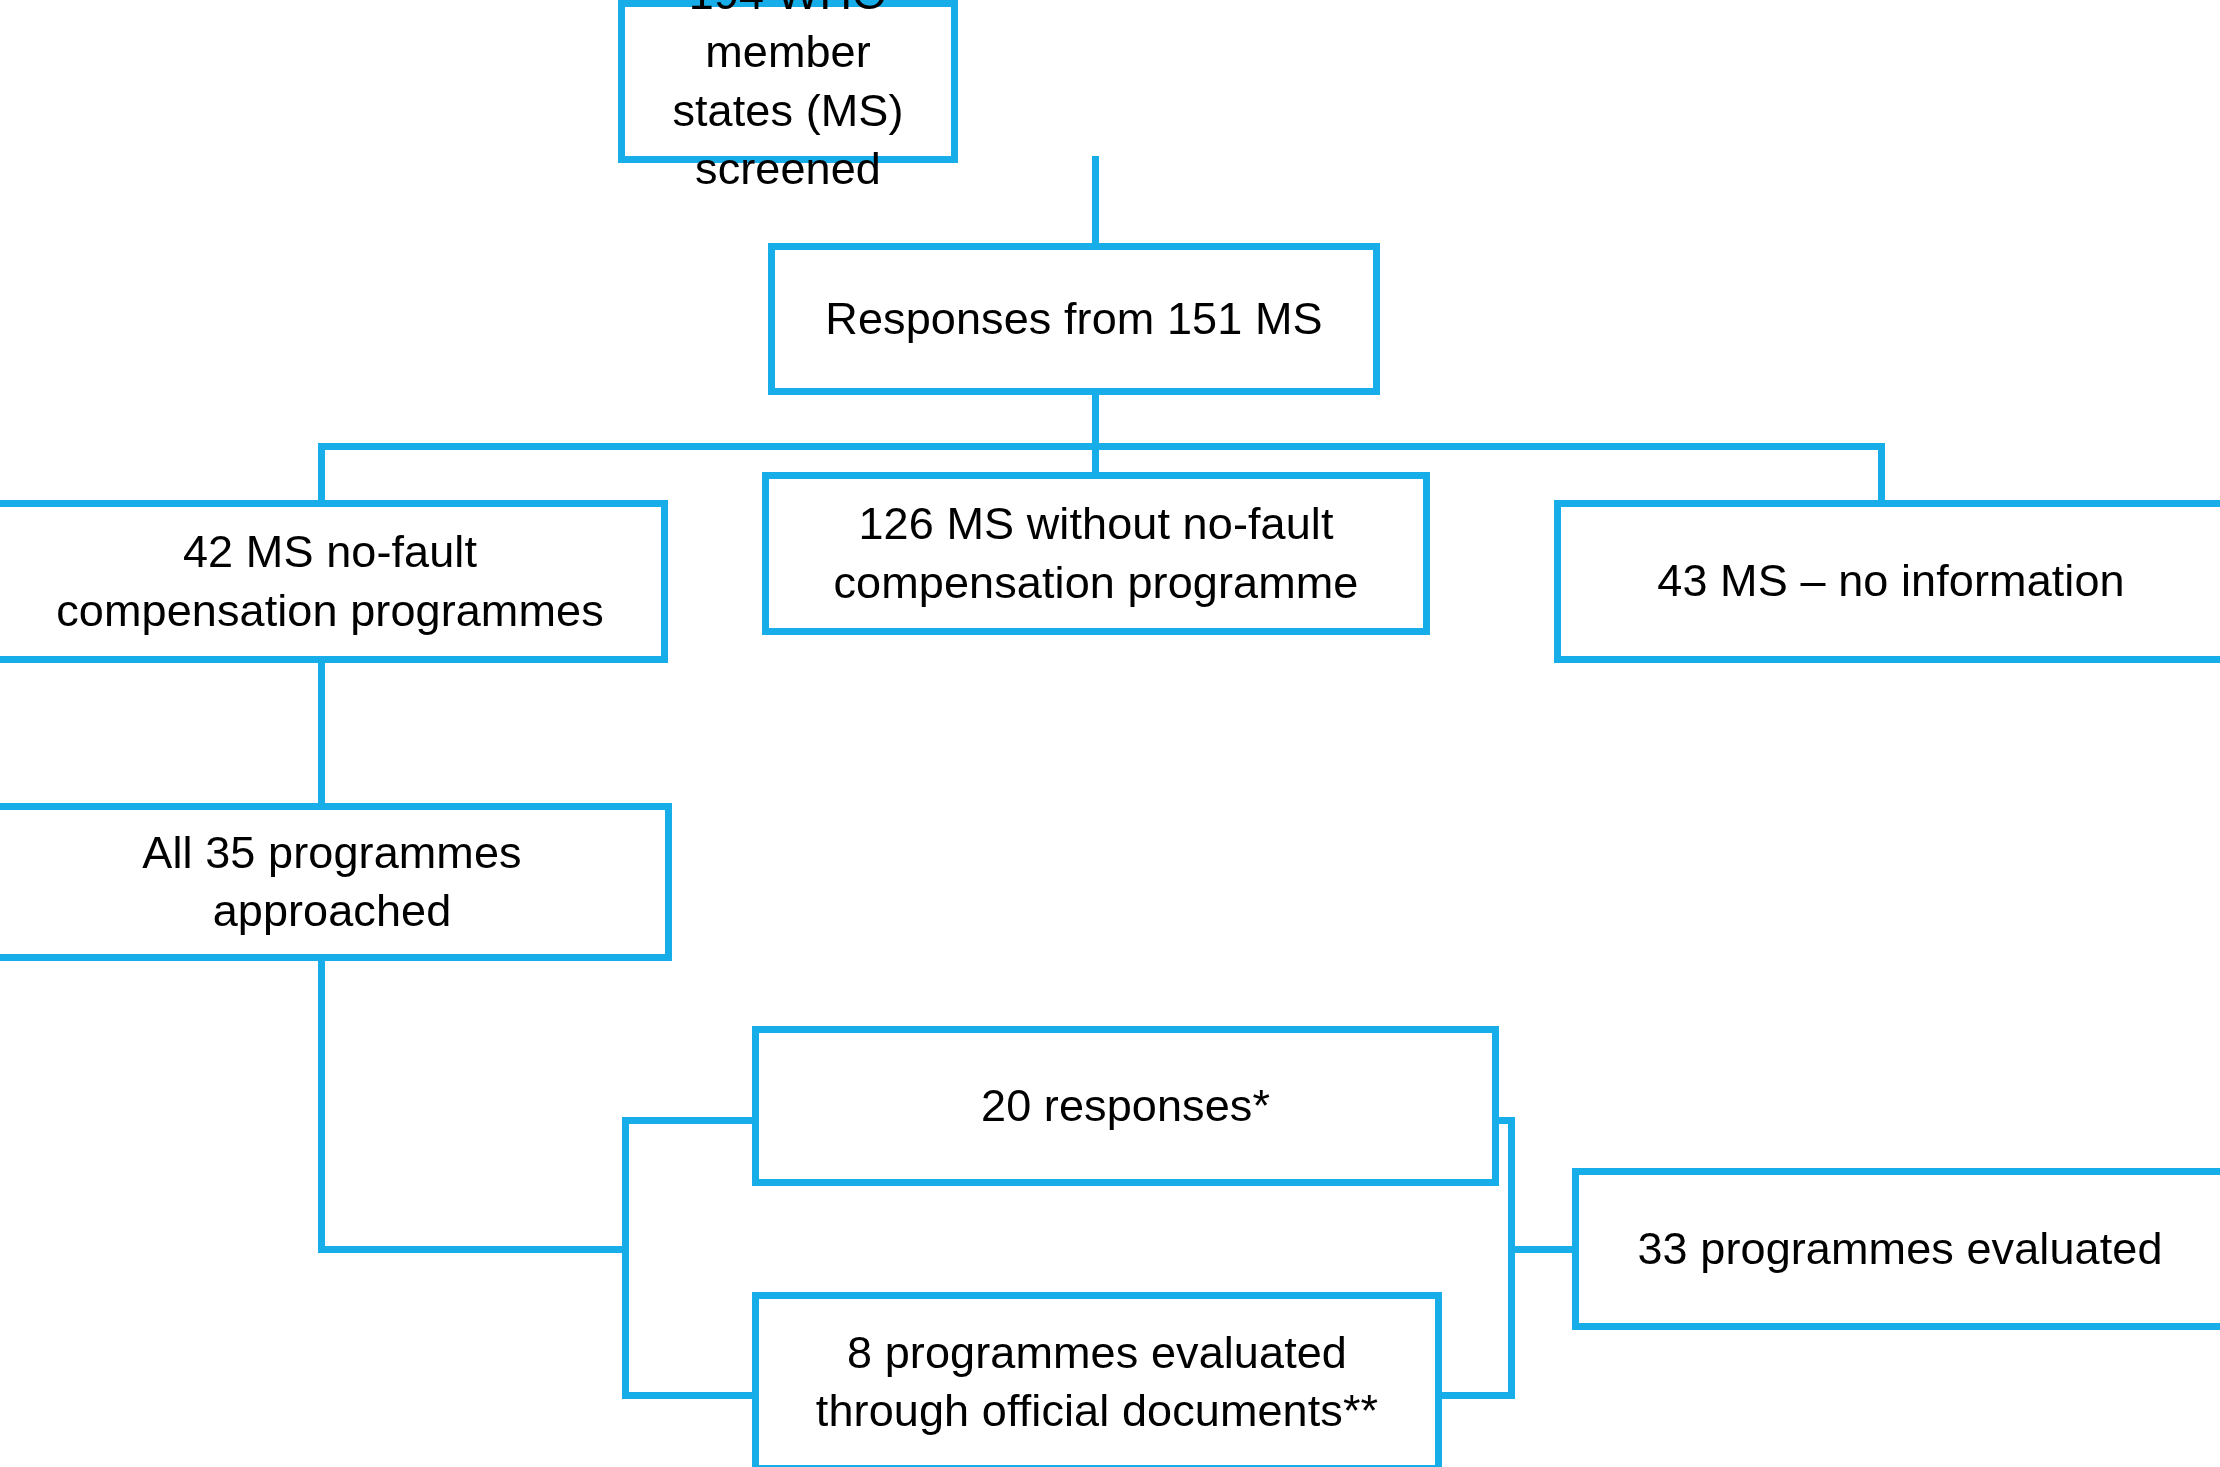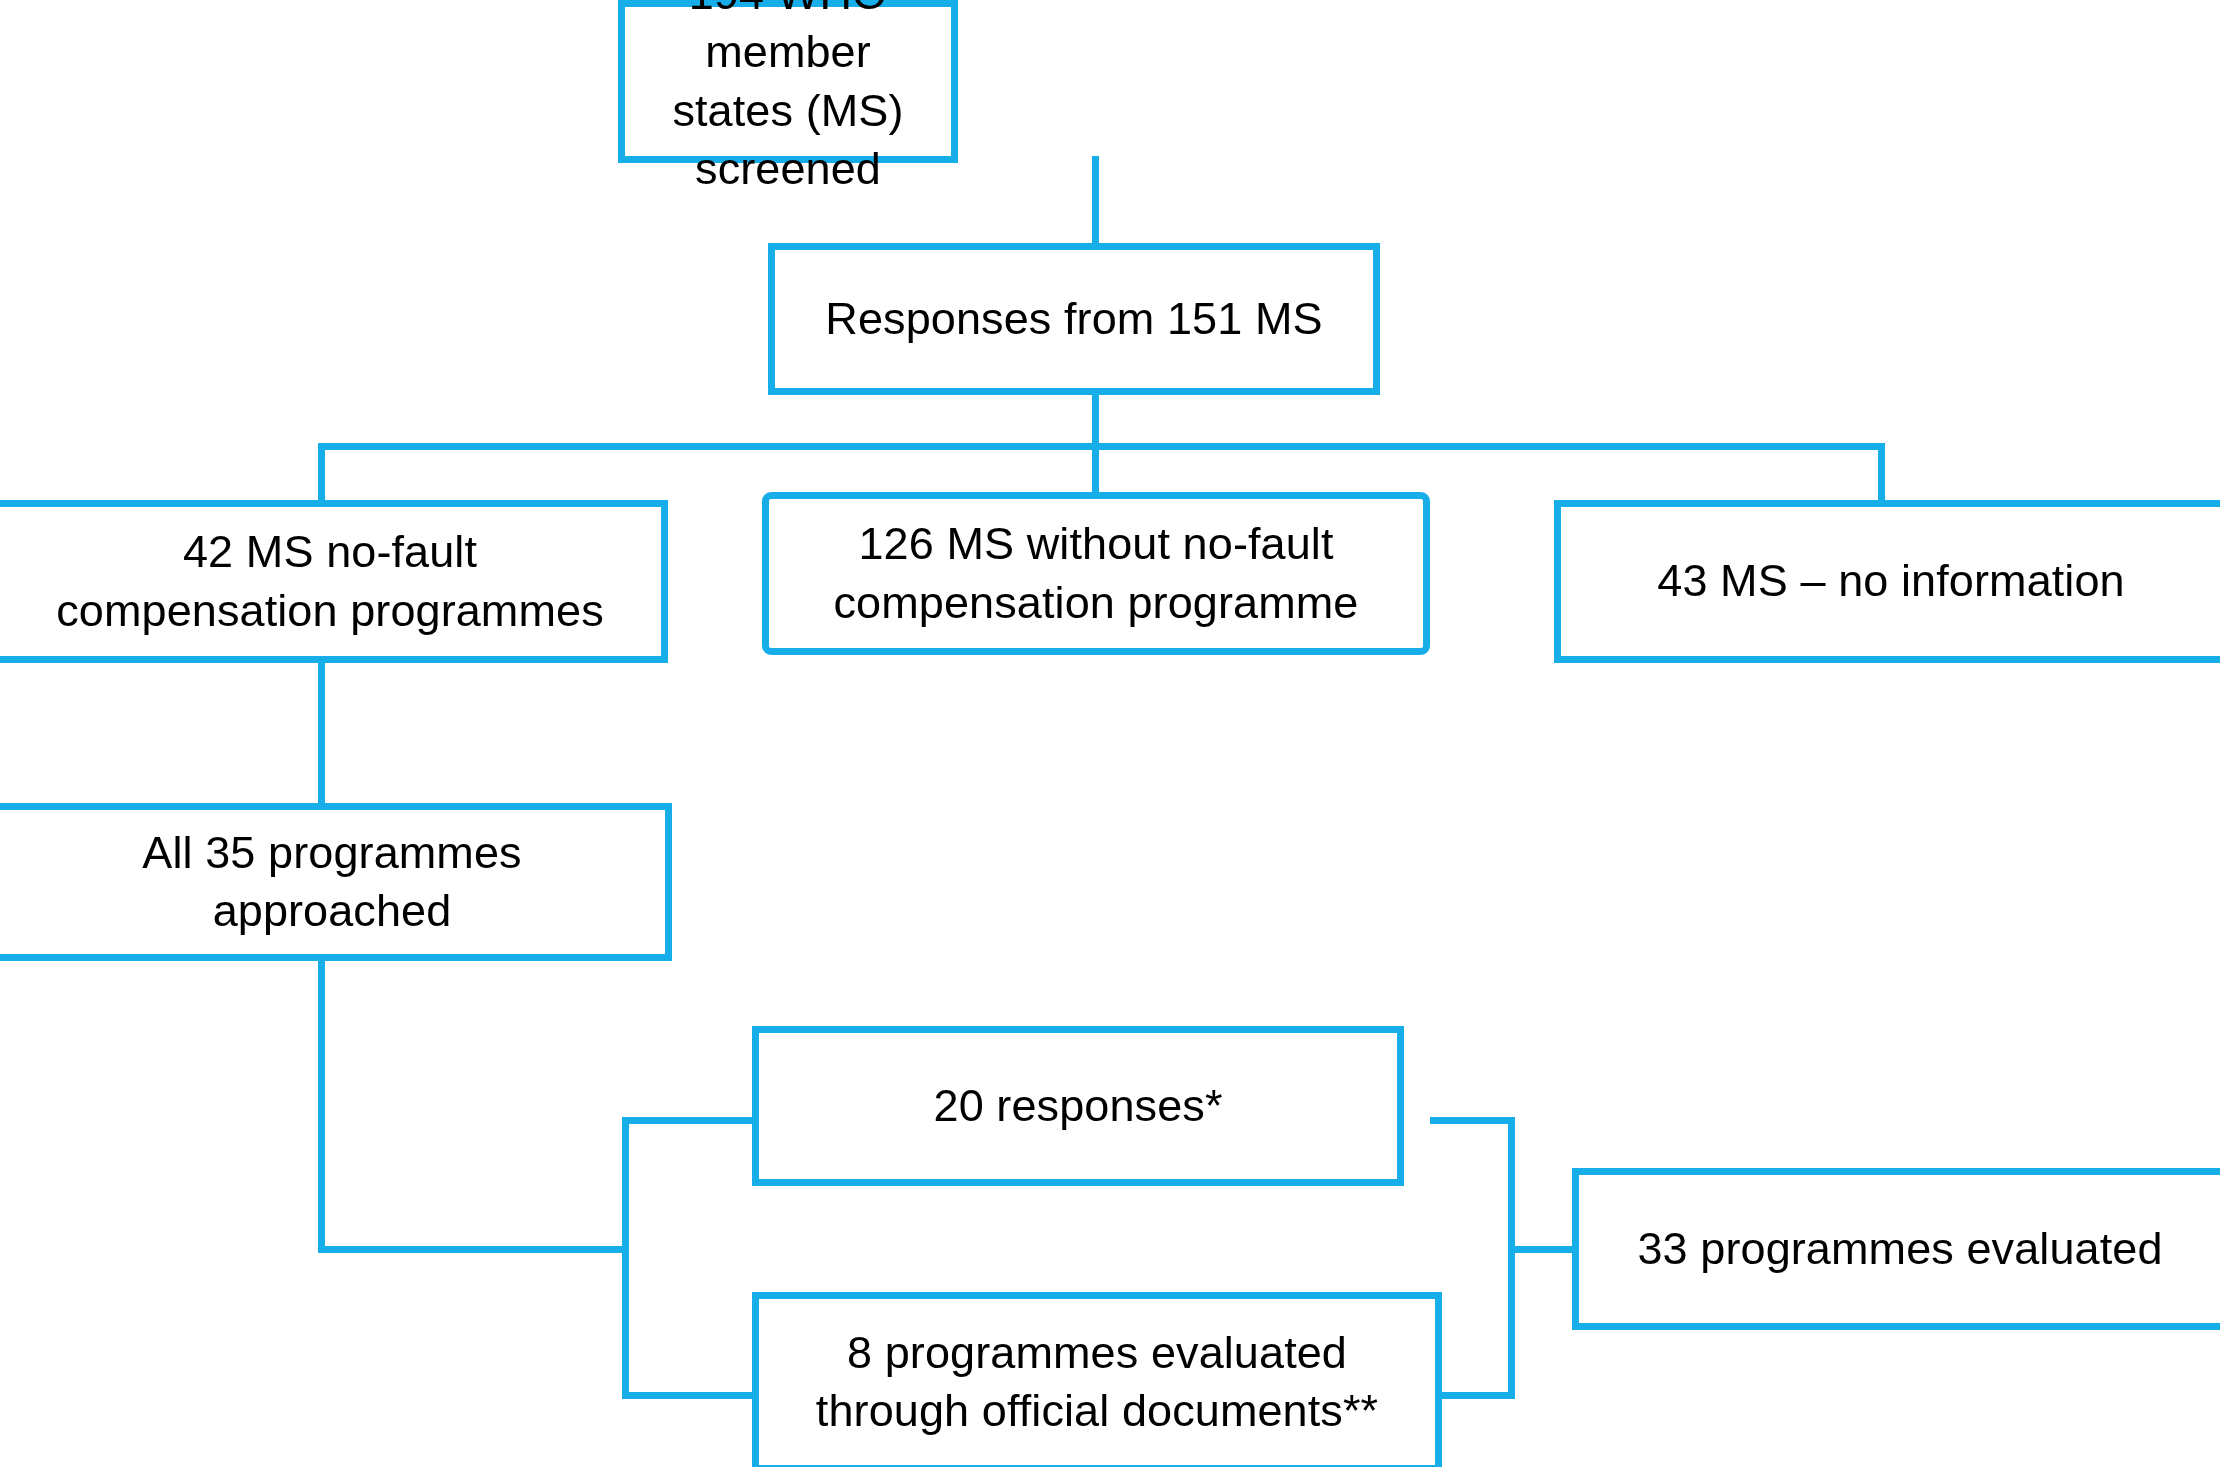--- a/index.html
+++ b/index.html
@@ -83,35 +83,35 @@
 
   <div class="node" style="left:768px; top:243px; width:612px; height:152px;">
     <span class="label">Responses from 151 MS</span>
   </div>
 
   <div class="node" style="left:-8px; top:500px; width:676px; height:163px;">
     <span class="label">42 MS no-fault
 compensation programmes</span>
   </div>
 
-  <div class="node" style="left:762px; top:492px; width:668px; height:163px;border-radius:9px;">
+  <div class="node" style="left:762px; top:472px; width:668px; height:163px;">
     <span class="label">126 MS without no-fault
 compensation programme</span>
   </div>
 
   <div class="node" style="left:1554px; top:500px; width:674px; height:163px;">
     <span class="label">43 MS – no information</span>
   </div>
 
   <div class="node" style="left:-8px; top:803px; width:680px; height:158px;">
     <span class="label">All 35 programmes
 approached</span>
   </div>
 
-  <div class="node" style="left:752px; top:1026px; width:652px; height:160px;">
+  <div class="node" style="left:752px; top:1026px; width:747px; height:160px;">
     <span class="label">20 responses*</span>
   </div>
 
   <div class="node" style="left:752px; top:1292px; width:690px; height:180px;">
     <span class="label">8 programmes evaluated
 through official documents**</span>
   </div>
 
   <div class="node" style="left:1572px; top:1168px; width:656px; height:162px;">
     <span class="label">33 programmes evaluated</span>

